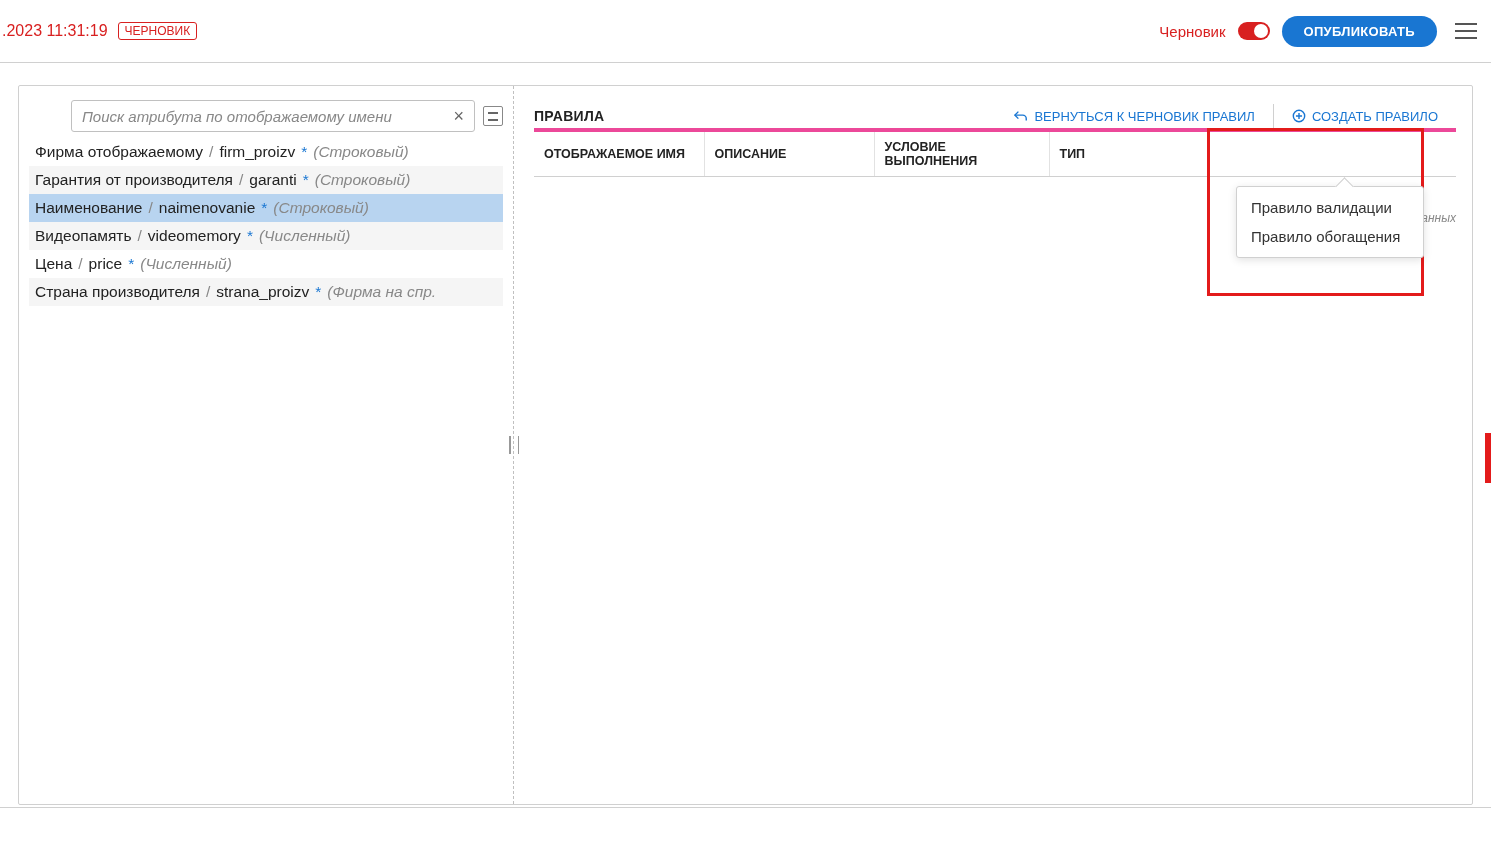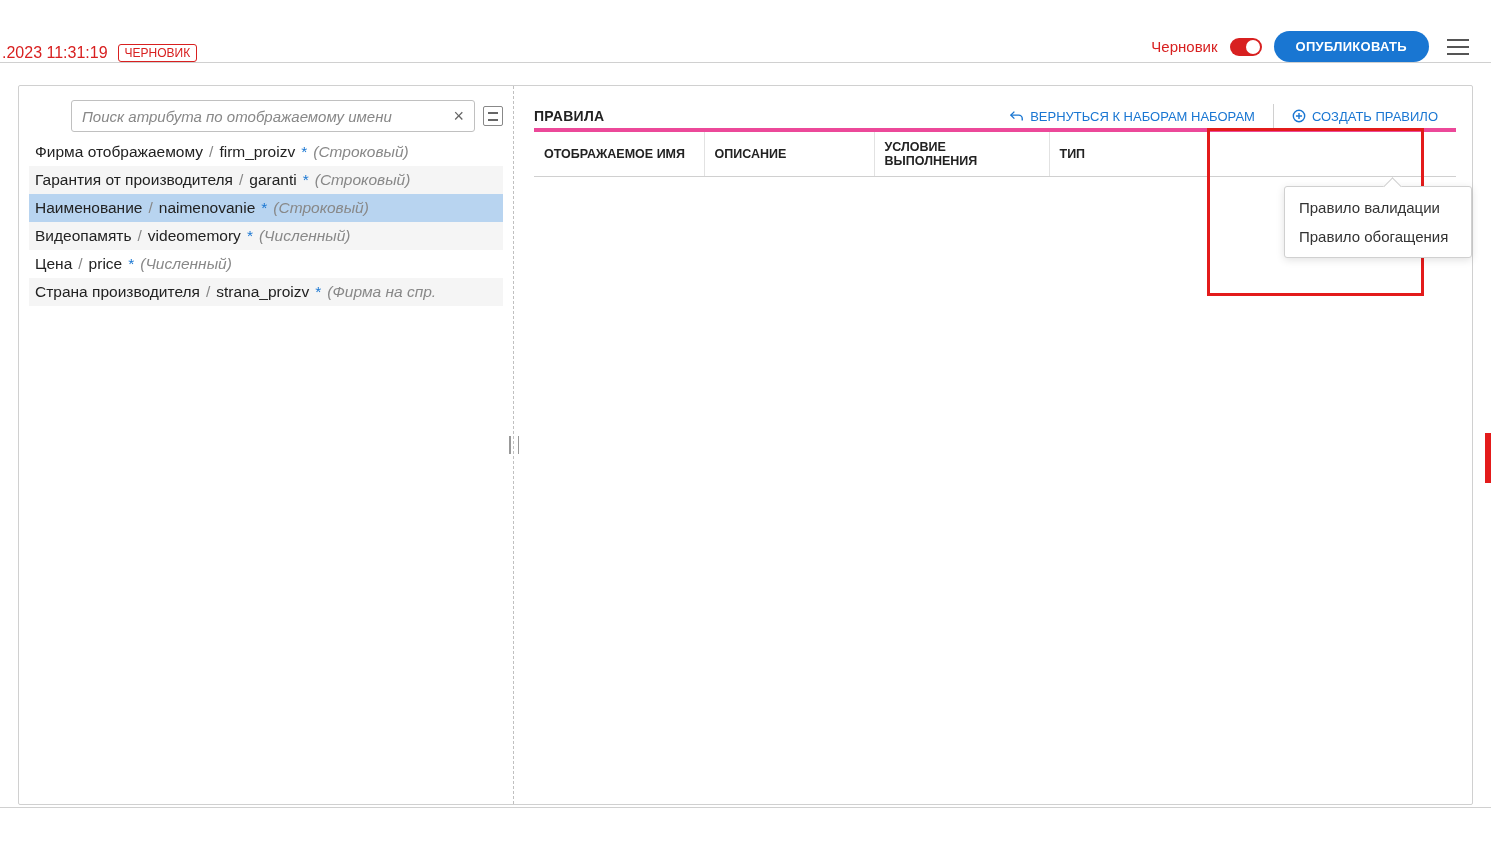--- a/index.html
+++ b/index.html
@@ -11,22 +11,22 @@
     width: 1491px;
     height: 860px;
     overflow: hidden;
     position: relative;
   }
 
   
   .topbar {
     height: 62px;
     display: flex;
-    align-items: flex-end;
-    padding: 0 16px 0 0;
+    align-items: center;
+    padding: 0 8px 0 0;
     position: relative;
   }
   .topbar-left {
     display: flex;
     align-items: center;
     gap: 10px;
     padding-left: 2px;
   }
   .timestamp {
     color: #d82020;
@@ -291,21 +291,21 @@
   .highlight-box {
     position: absolute;
     border: 3px solid #e31b1b;
     pointer-events: none;
   }
 
   
   .dropdown {
     position: absolute;
     top: 186px;
-    left: 1284px;
+    left: 1236px;
     width: 188px;
     background: #fff;
     border: 1px solid #d0d0d0;
     border-radius: 3px;
     box-shadow: 0 2px 8px rgba(0,0,0,0.12);
     z-index: 30;
     padding: 6px 0;
   }
   .dropdown::before {
     content: "";
@@ -431,21 +431,21 @@
 
     <div class="right-pane">
       <div class="right-header">
         <span class="right-title">ПРАВИЛА</span>
         <div class="right-actions">
           <button class="link-btn">
             <svg class="undo-icon" viewBox="0 0 16 16" fill="none" stroke="#1976d2" stroke-width="1.6">
               <path d="M5 3 L1 7 L5 11"></path>
               <path d="M1 7 H10 A4 4 0 0 1 14 11 V13"></path>
             </svg>
-            <span>ВЕРНУТЬСЯ К НАБОРАМ НАБОРАМ</span>
+            <span>ВЕРНУТЬСЯ К ЧЕРНОВИК ПРАВИЛ</span>
           </button>
           <div class="action-sep"></div>
           <button class="link-btn">
             <svg class="plus-icon" viewBox="0 0 16 16" fill="none" stroke="#1976d2" stroke-width="1.6">
               <circle cx="8" cy="8" r="6.5"></circle>
               <path d="M8 4.5 V11.5 M4.5 8 H11.5"></path>
             </svg>
             <span>СОЗДАТЬ ПРАВИЛО</span>
           </button>
         </div>

